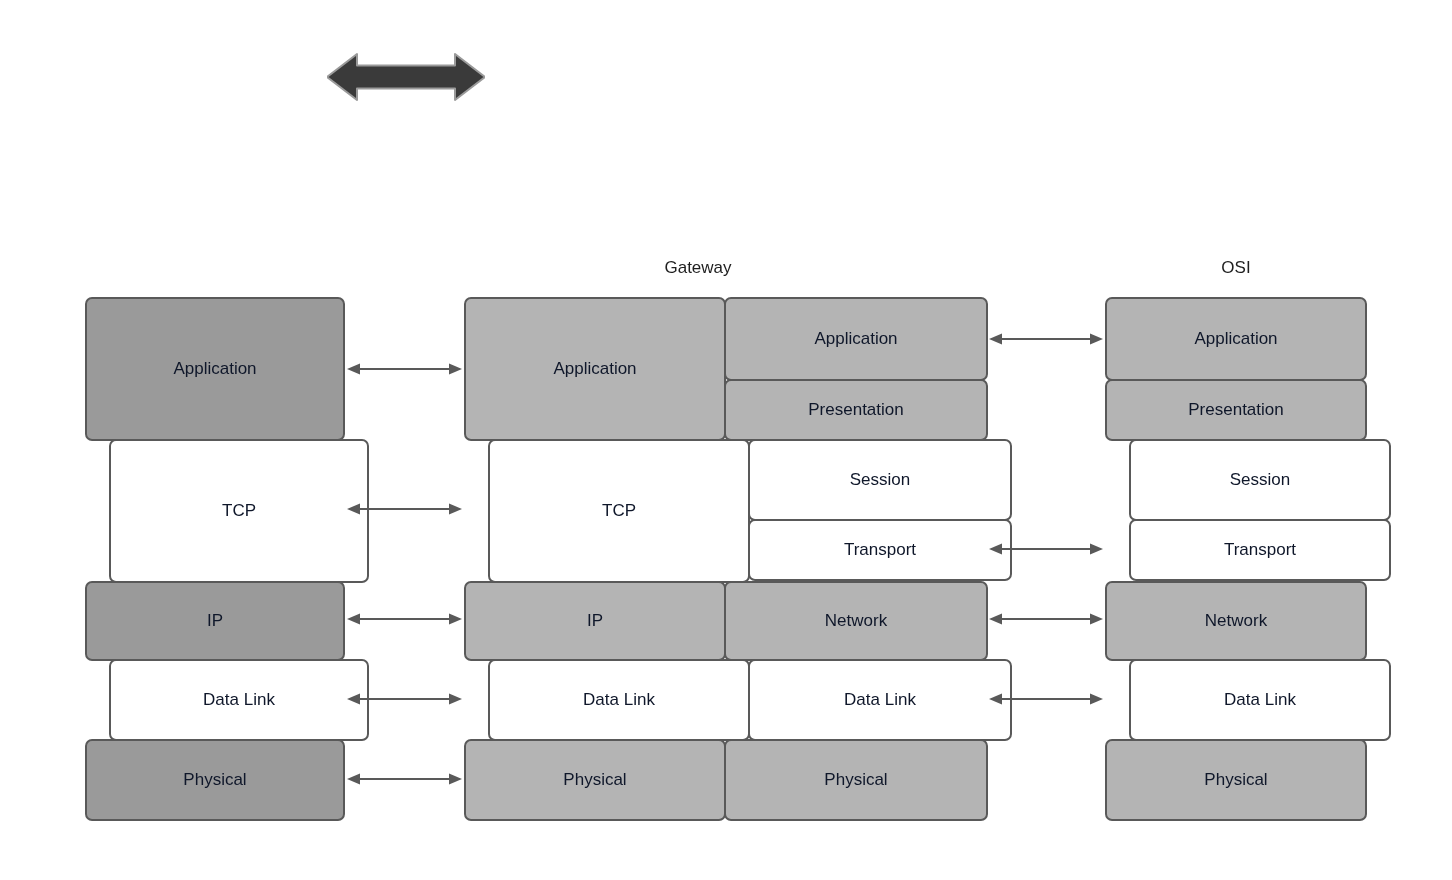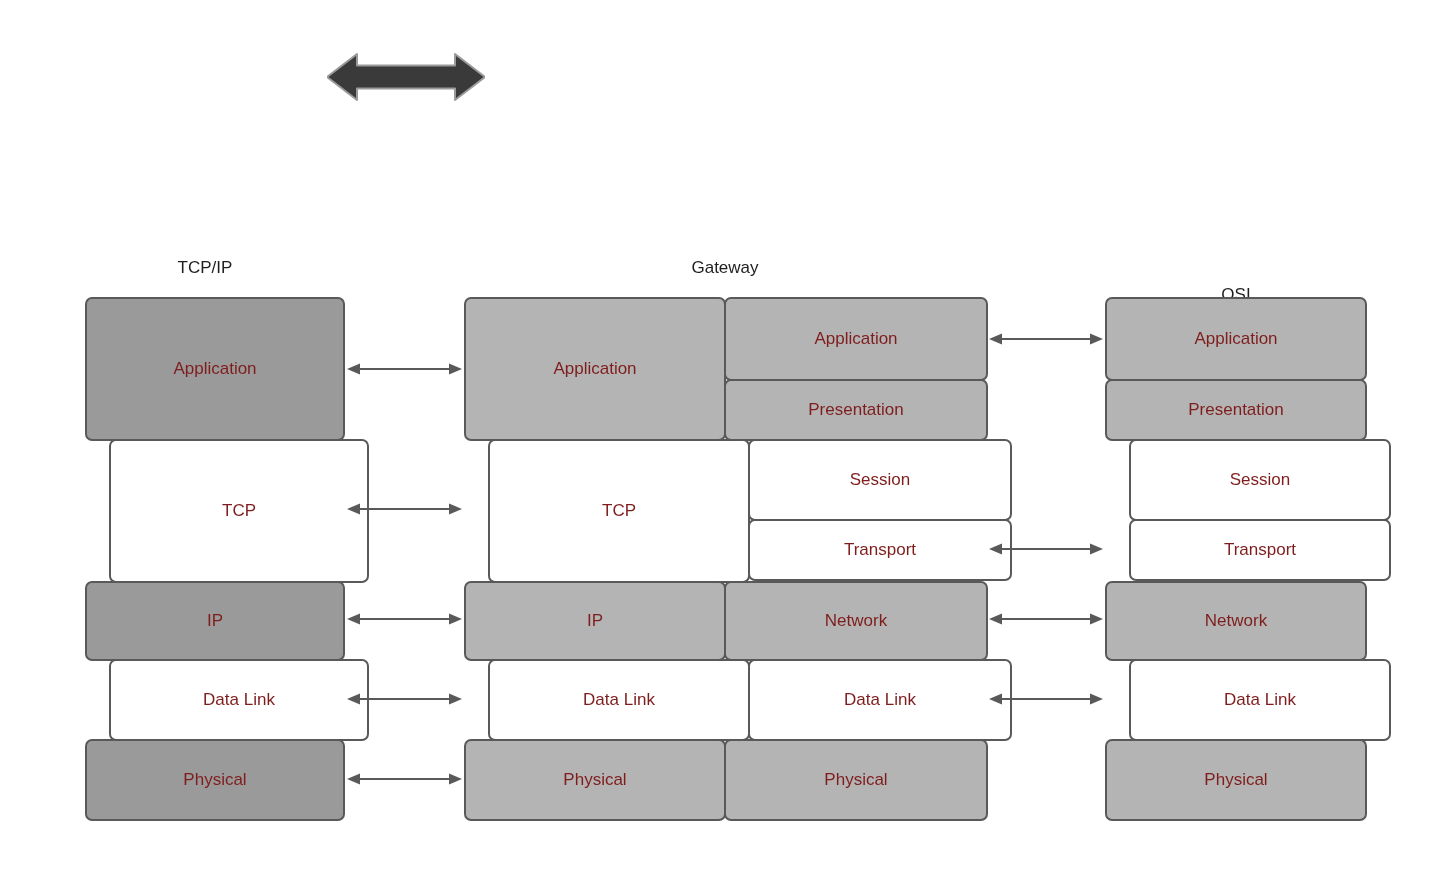--- a/index.html
+++ b/index.html
@@ -33,21 +33,21 @@
   
   .layer {
     position: absolute;
     box-sizing: border-box;
     border: 2px solid #595959;
     border-radius: 7px;
     display: flex;
     align-items: center;
     justify-content: center;
     font-size: 17px;
-    color: #7f1d1d;
+    color: #0f172a;
     white-space: nowrap;
     background: #ffffff;
   }
   .layer.fill-dark  { background: #9a9a9a; }
   .layer.fill-light { background: #b4b4b4; }
   .layer.fill-white { background: #ffffff; margin-left: 24px; }
 
   
   .layer .lbl { pointer-events: none; }
 
@@ -68,23 +68,22 @@
 <body>
 
 <div id="canvas">
 
   <div class="block-arrow" id="block-arrow-host" style="left: 327px; top: 52px; width: 158px; height: 50px;">
       <svg width="158" height="50" viewBox="0 0 158 50">
         <path d="M 0 25 L 30 2 L 30 13.5 L 128 13.5 L 128 2 L 158 25 L 128 48 L 128 36.5 L 30 36.5 L 30 48 Z" fill="#3a3a3a" stroke="#9a9a9a" stroke-width="2" stroke-linejoin="round"></path>
       </svg>
     </div>
 
-  <div class="col-title" id="title-0" style="left: 45px; top: 258px; width: 320px;">TCP/IP</div>
-  <div class="col-title" id="title-1" style="left: 565px; top: 258px; width: 320px;">Gateway</div>
-  <div class="col-title" id="title-2" style="left: 1076px; top: 258px; width: 320px; margin-top: 27px;">OSI</div>
+  <div class="col-title" id="title-1" style="left: 538px; top: 258px; width: 320px;">Gateway</div>
+  <div class="col-title" id="title-2" style="left: 1076px; top: 258px; width: 320px;">OSI</div>
 
   <div id="layers-host">
       <div>
         <div class="layer fill-dark" style="left: 85px; top: 297px; width: 260px; height: 144px;">
           <span class="lbl">Application</span>
         </div>
         <div class="layer fill-white" style="left: 85px; top: 439px; width: 260px; height: 144px;">
           <span class="lbl">TCP</span>
         </div>
         <div class="layer fill-dark" style="left: 85px; top: 581px; width: 260px; height: 80px;">

